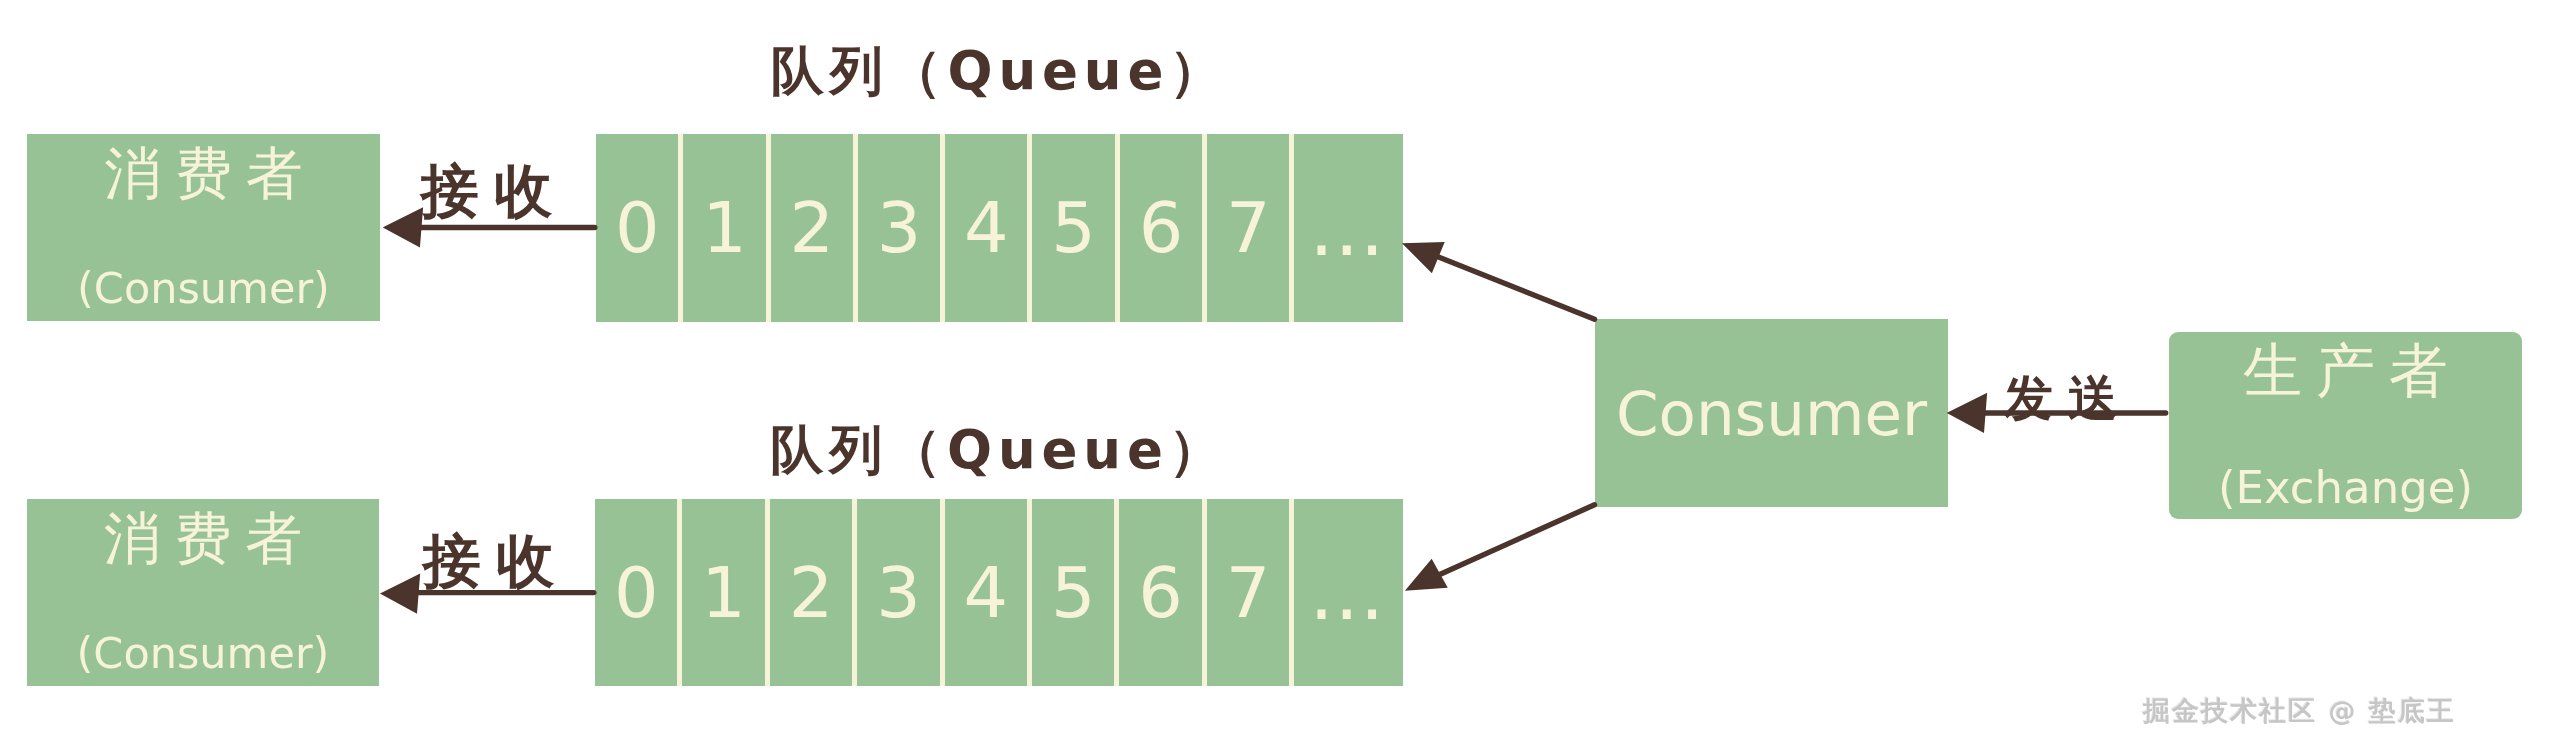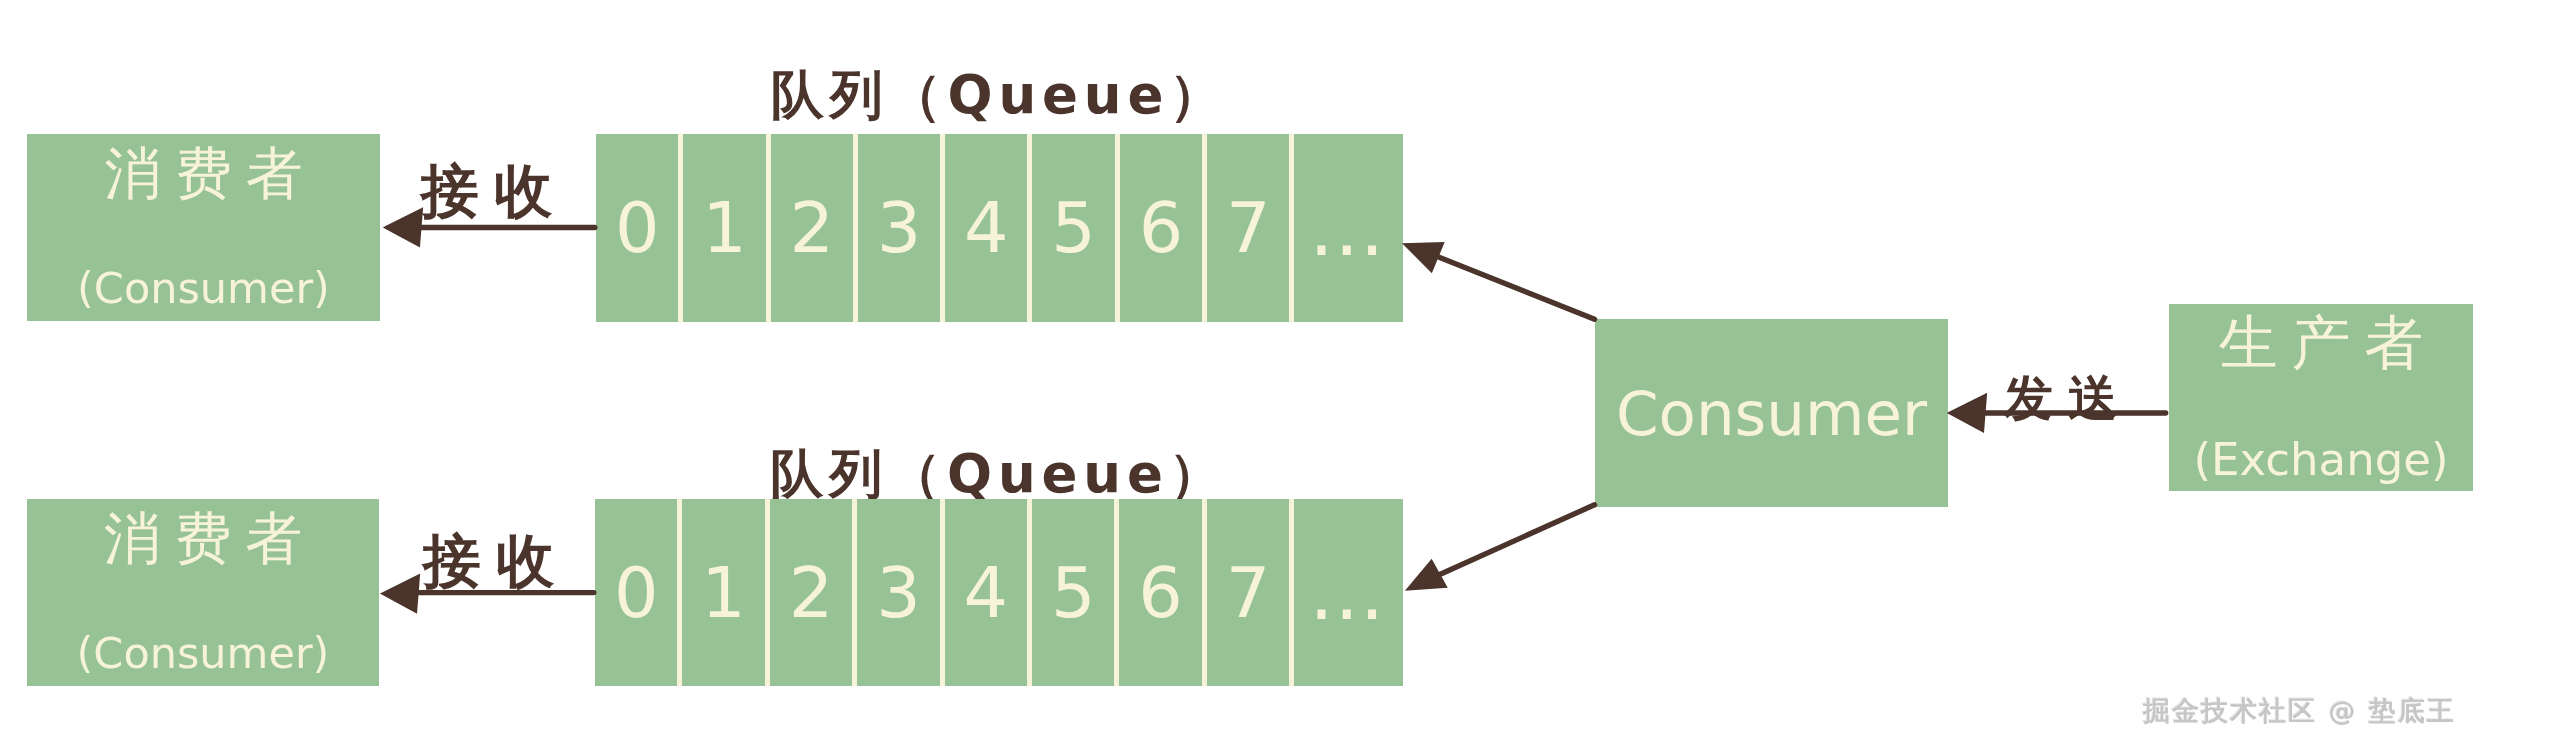--- a/index.html
+++ b/index.html
@@ -40,21 +40,20 @@
   }
   .cell:first-child { border-left:none; }
   .cell.dots { flex:1.32; font-size:76px; letter-spacing:3.9px; }
 
   .qtitle {
     position:absolute;
     color:var(--brown,#4a342b);
     font-size:53px; font-weight:bold;
     text-align:center; line-height:1.15;
     letter-spacing:5.9px;
-    margin-top:24px;
   }
 
   .edge-label {
     position:absolute;
     color:var(--brown,#4a342b);
     font-size:58px; font-weight:bold;
     letter-spacing:15.6px; text-indent:15.6px;
     text-align:center; line-height:1;
   }
   .edge-label.send { font-size:49px; }
@@ -109,21 +108,21 @@
     <div class="cell">5</div>
     <div class="cell">6</div>
     <div class="cell">7</div>
     <div class="cell dots">…</div>
   </div>
 
   <div class="box" style="left:1595px; top:319px; width:353px; height:188px;">
     <div class="single">Consumer</div>
   </div>
 
-  <div class="box" style="left:2169px; top:304px; width:304px; height:187px;">
+  <div class="box" style="left:2169px; top:332px; width:353px; height:187px;border-radius:9px;">
     <div class="zh" style="font-size:59px;">生产者</div>
     <div class="en" style="font-size:45px;">(Exchange)</div>
   </div>
 
   <svg class="arrows" width="2576" height="742" viewBox="0 0 2638 760">
     <g stroke="#4a342b" stroke-width="5.5" fill="#4a342b" stroke-linecap="round">
 
       <g>
         <line x1="609" y1="233" x2="426" y2="233"></line>
         <polygon points="394,233 432,214 429,252" stroke-width="2"></polygon>

